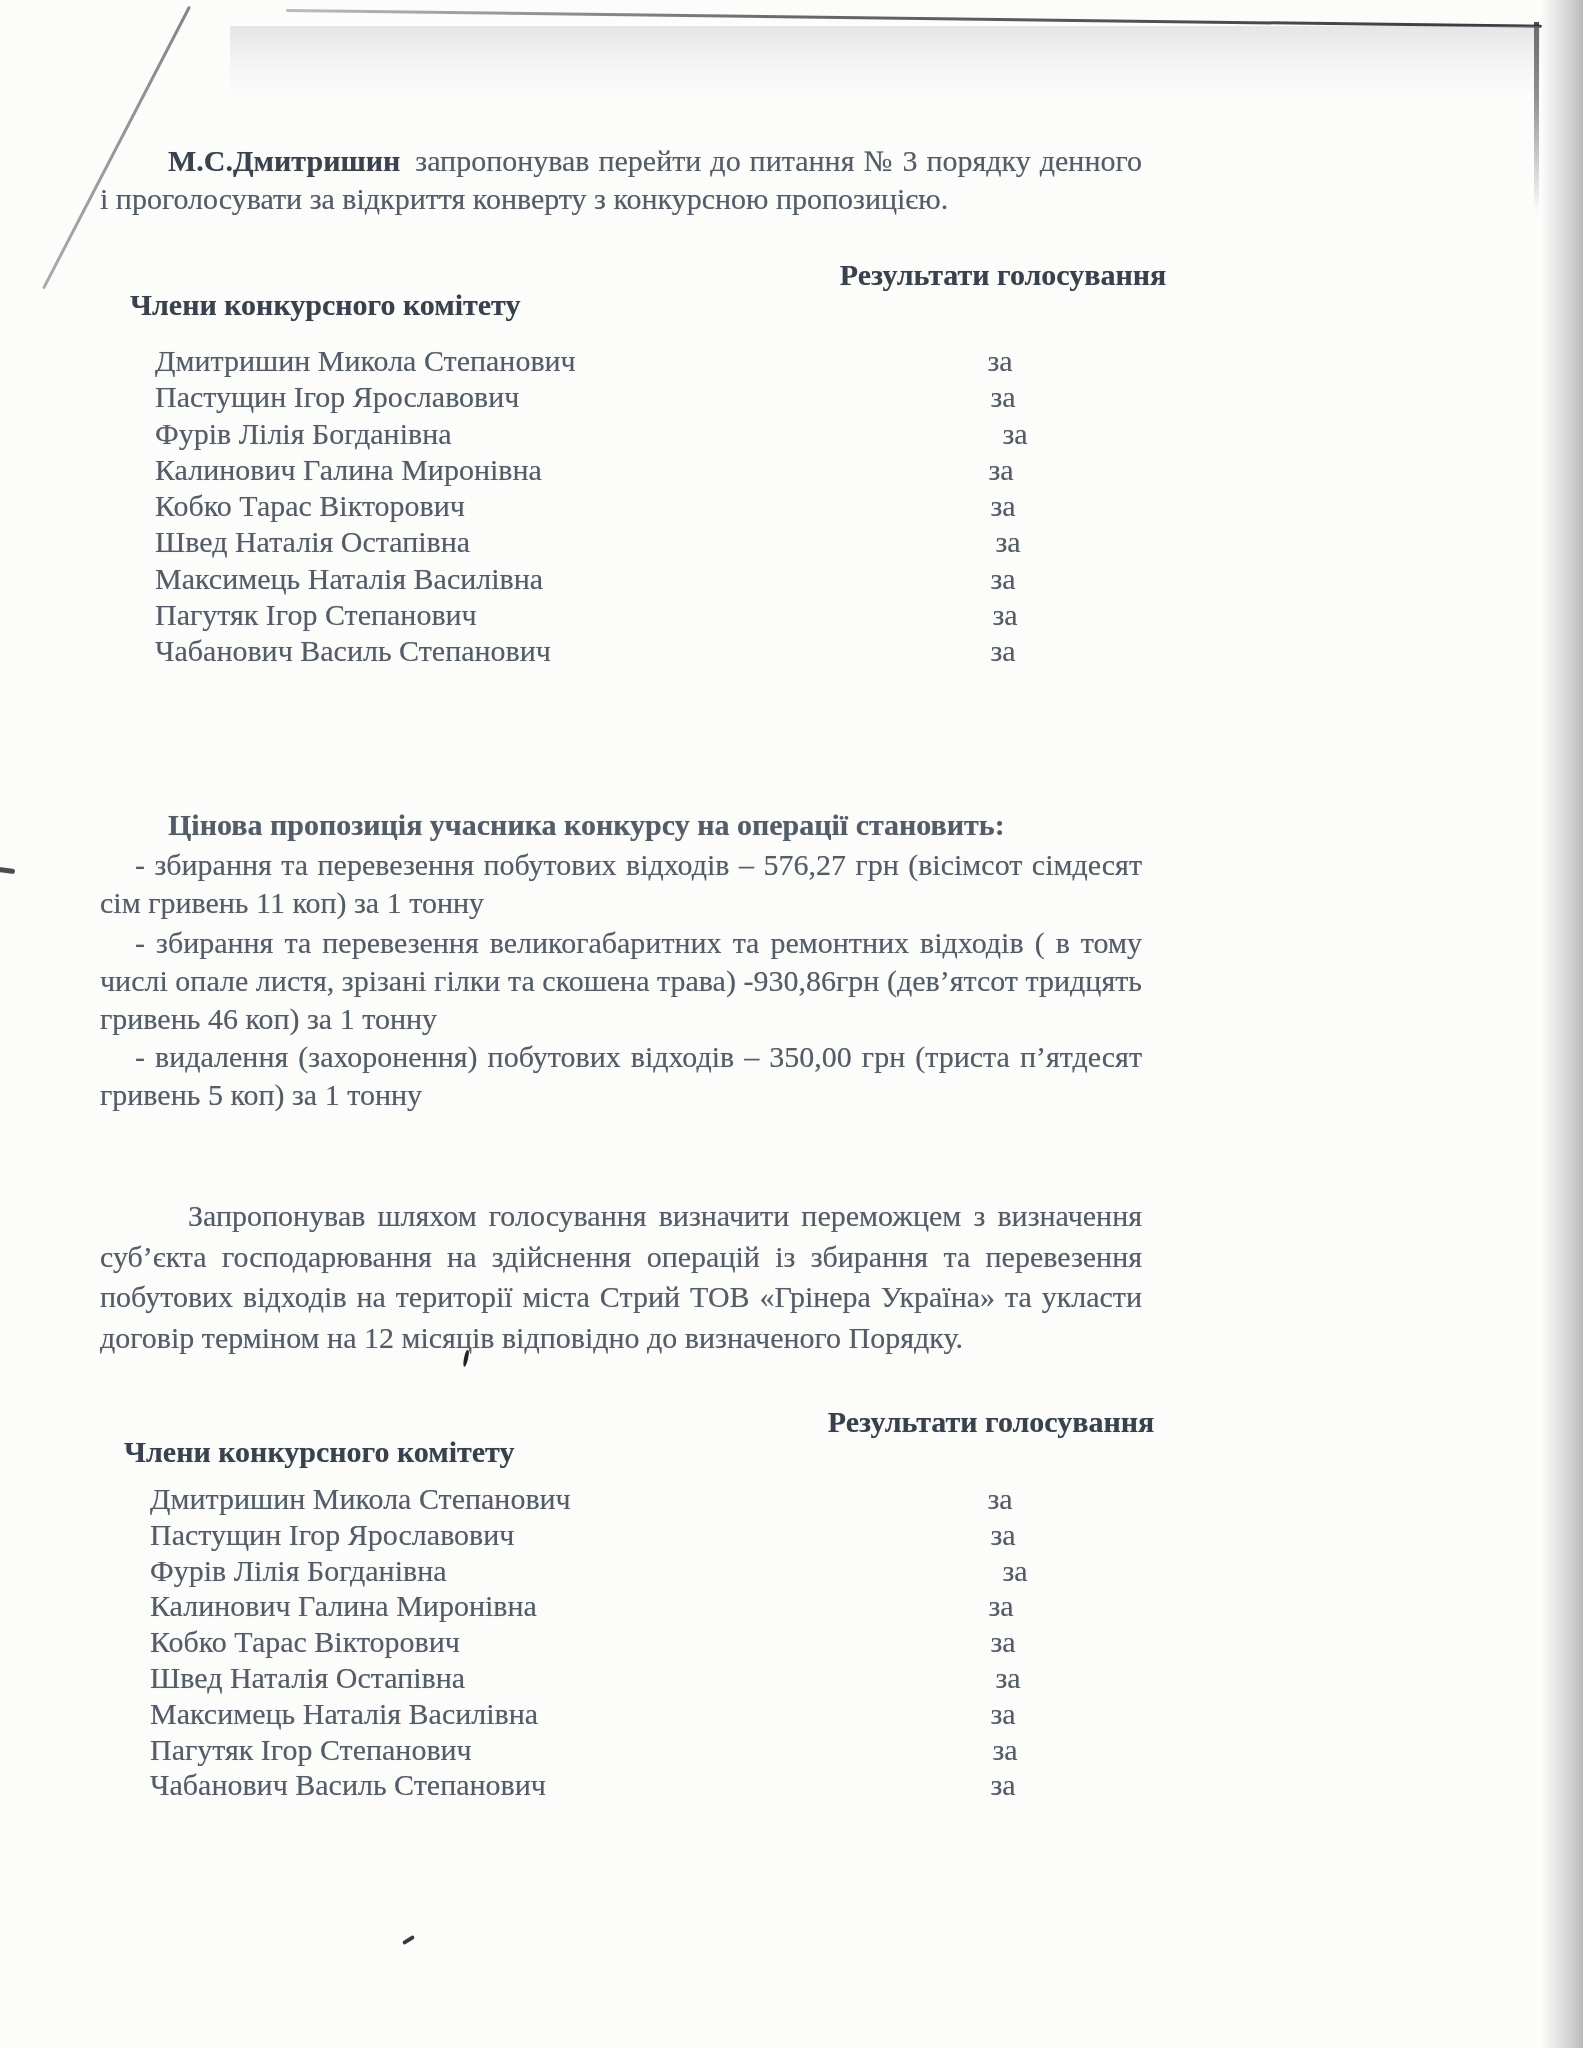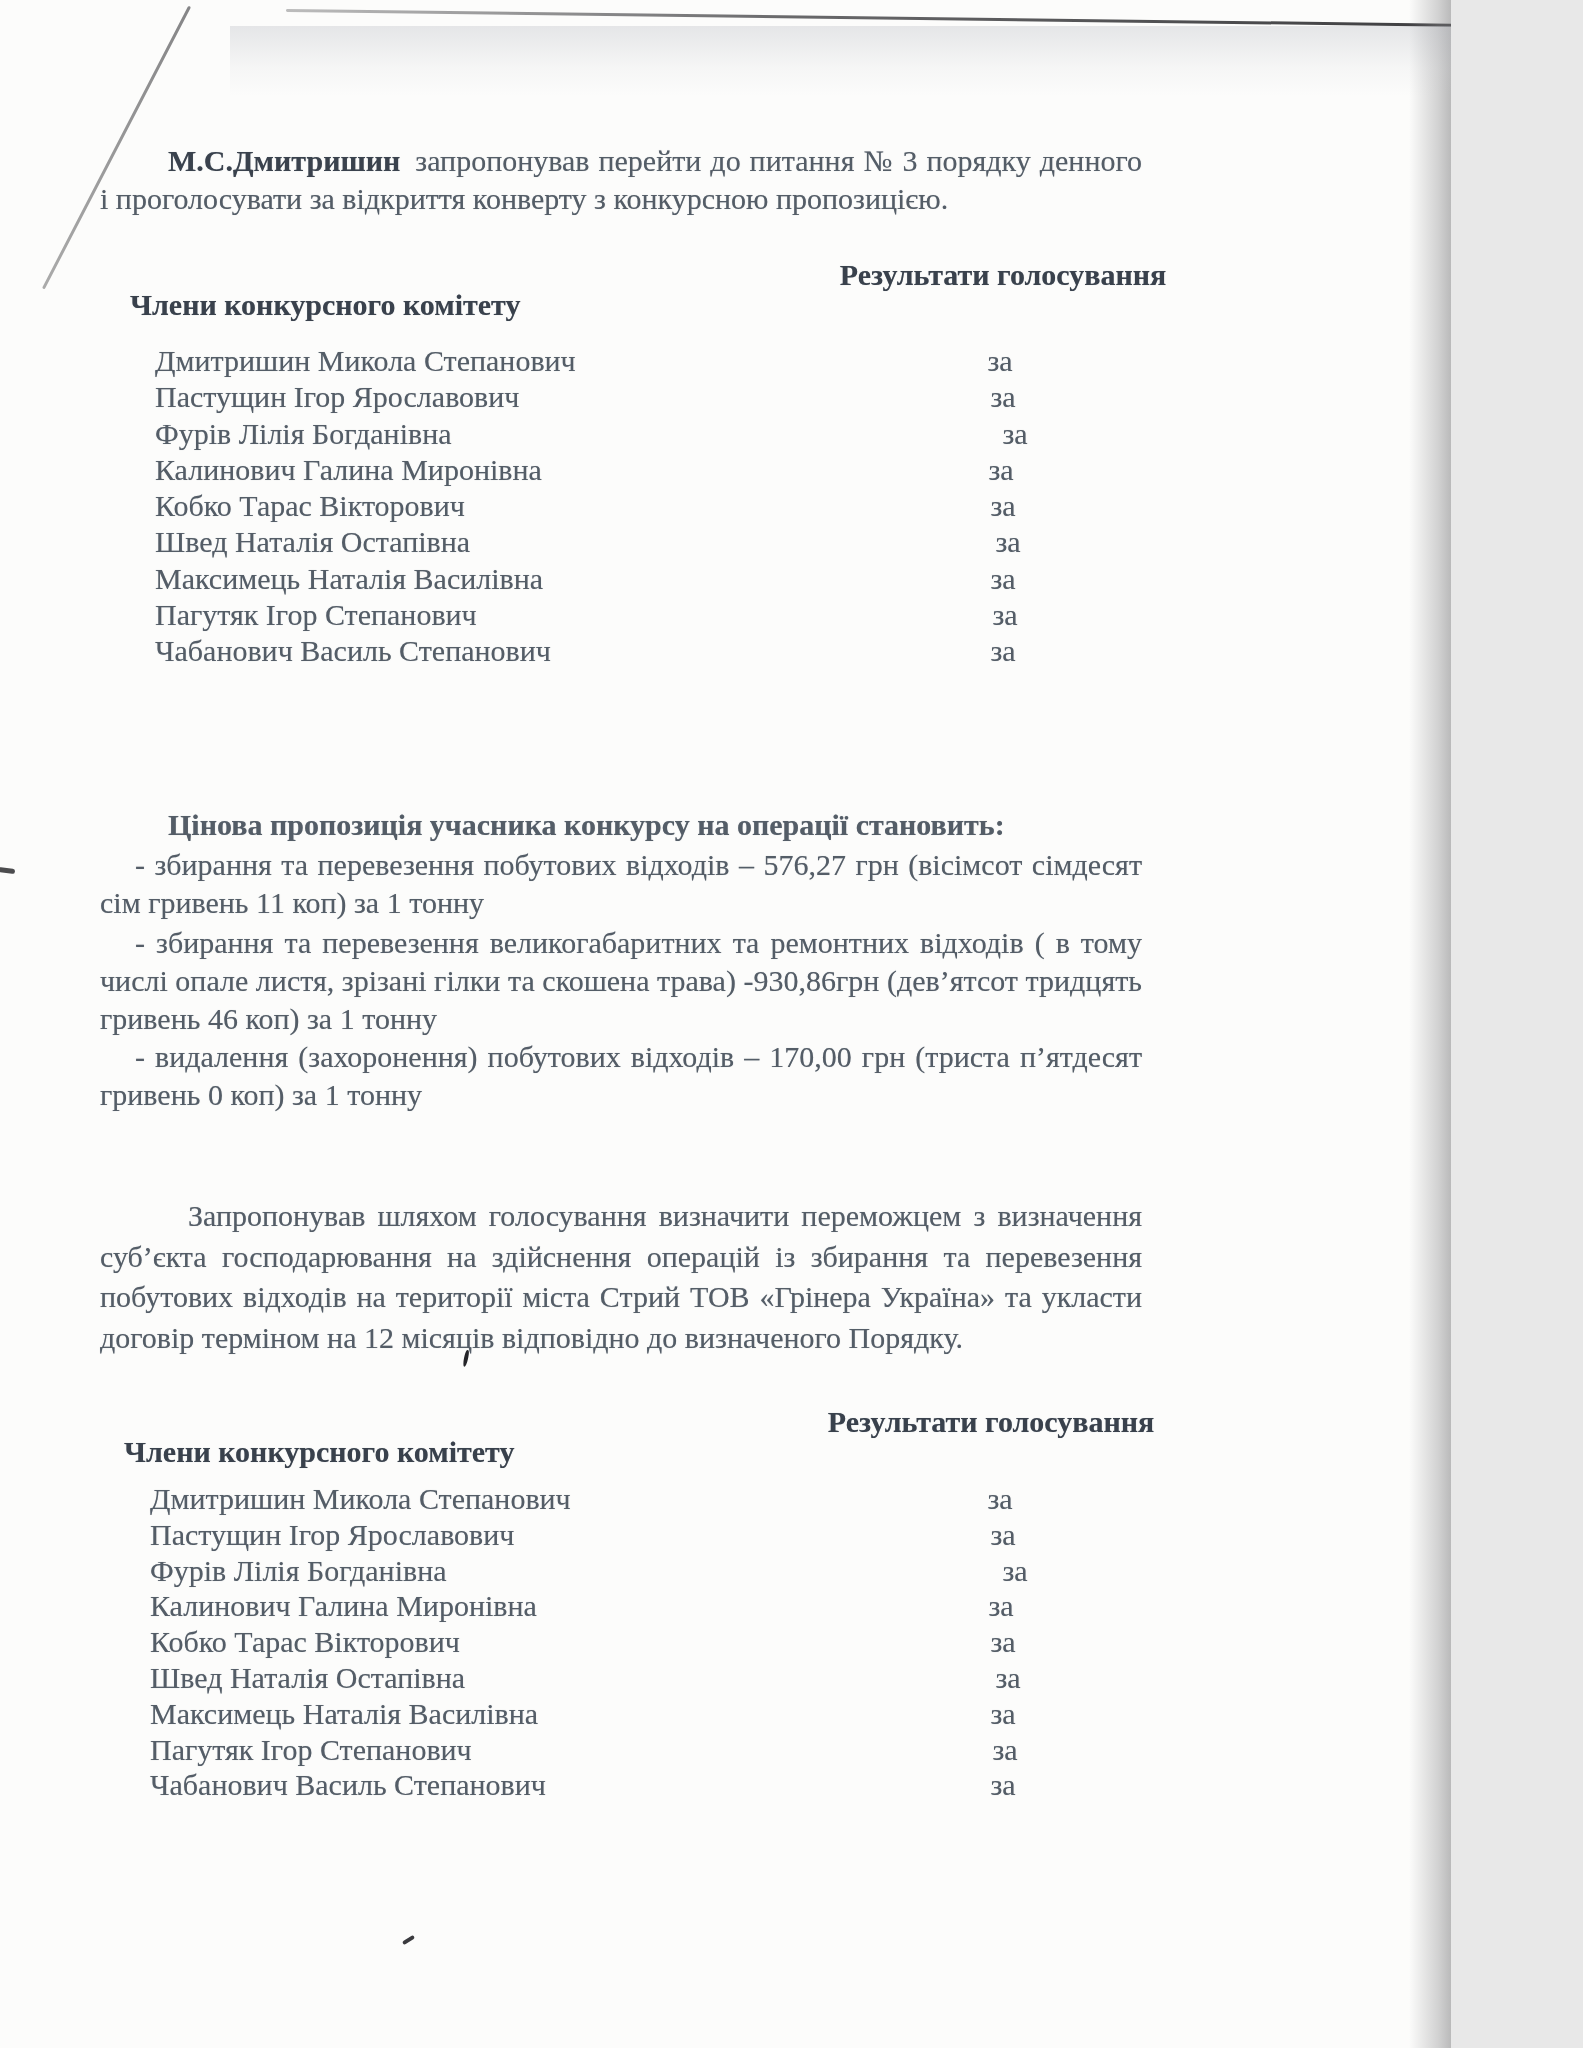--- a/index.html
+++ b/index.html
@@ -1,18 +1,18 @@
 <!DOCTYPE html>
 <html><head>
 <meta charset="utf-8">
 <style>
   html,body{margin:0;padding:0;background:#e8e8e8;}
   .page{
     position:relative;
-    width:1451px;height:2048px;
+    width:1583px;height:2048px;
     background:#fcfcfb;
     overflow:hidden;
     font-family:"Liberation Serif","DejaVu Serif",serif;
     color:#545d67;
     text-shadow:0 0 0.7px rgba(90,100,112,.55);
   }
   
   .top-edge-line{
     position:absolute;left:286px;top:9px;width:1256px;height:3px;
     background:linear-gradient(to right,rgba(70,70,72,.35),rgba(55,55,58,.75) 40%,rgba(35,35,38,.9));
@@ -141,21 +141,21 @@
       <div class="vt-row">
           <span class="vt-name">Чабанович Василь Степанович</span>
           <span class="vt-vote">за</span>
         </div>
     </div>
   </div>
 
   <p class="para" id="para-price-intro">Цінова пропозиція учасника конкурсу на операції становить:</p>
   <p class="para" id="price-item-1">- збирання та перевезення побутових відходів – 576,27 грн (вісімсот сімдесят сім гривень 11 коп) за 1 тонну</p>
   <p class="para" id="price-item-2">- збирання та перевезення великогабаритних та ремонтних відходів ( в тому числі опале листя, зрізані гілки та скошена трава) -930,86грн (дев’ятсот тридцять гривень 46 коп) за 1 тонну</p>
-  <p class="para" id="price-item-3">- видалення (захоронення) побутових відходів – 170,00 грн (триста п’ятдесят гривень 0 коп) за 1 тонну</p>
+  <p class="para" id="price-item-3">- видалення (захоронення) побутових відходів – 350,00 грн (триста п’ятдесят гривень 5 коп) за 1 тонну</p>
   <p class="para" id="para-winner">Запропонував шляхом голосування визначити переможцем з визначення суб’єкта господарювання на здійснення операцій із збирання та перевезення побутових відходів на території міста Стрий ТОВ «Грінера Україна» та укласти договір терміном на 12 місяців відповідно до визначеного Порядку.</p>
 
   <div class="vote-table" id="table2">
     <div class="vt-header">
       <span class="vt-h1">Члени конкурсного комітету</span>
       <span class="vt-h2">Результати голосування</span>
     </div>
     <div class="vt-rows">
       <div class="vt-row">
           <span class="vt-name">Дмитришин Микола Степанович</span>

